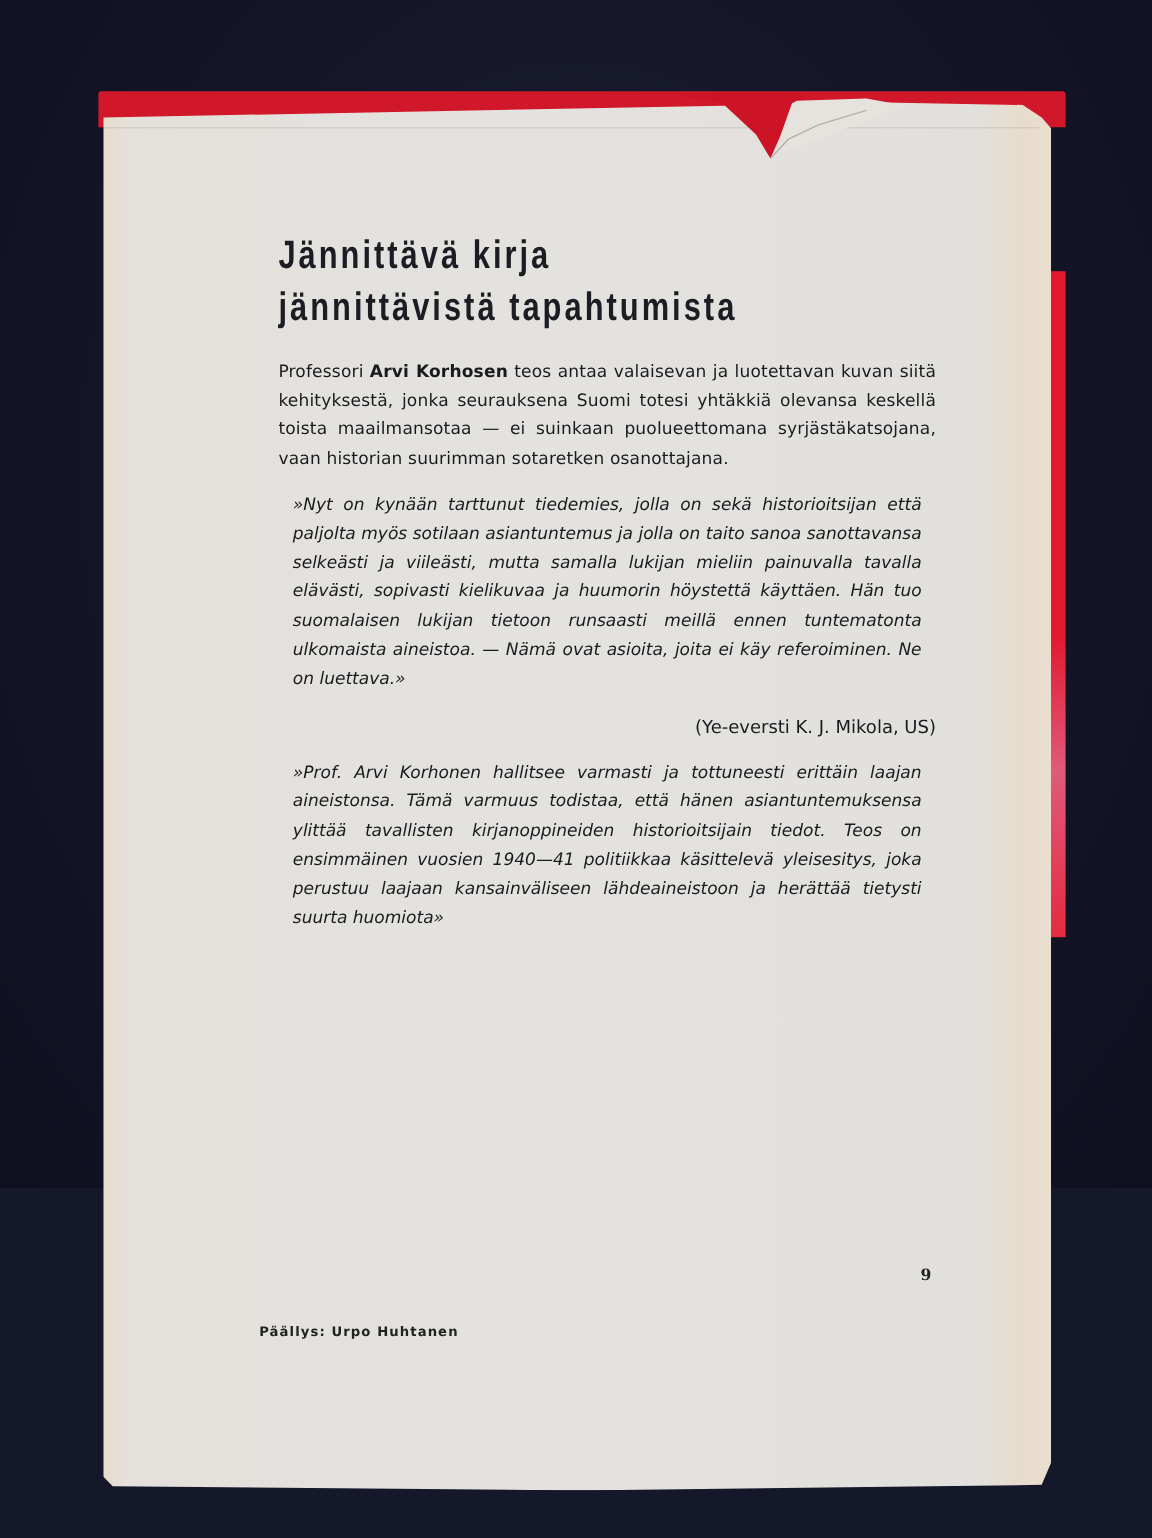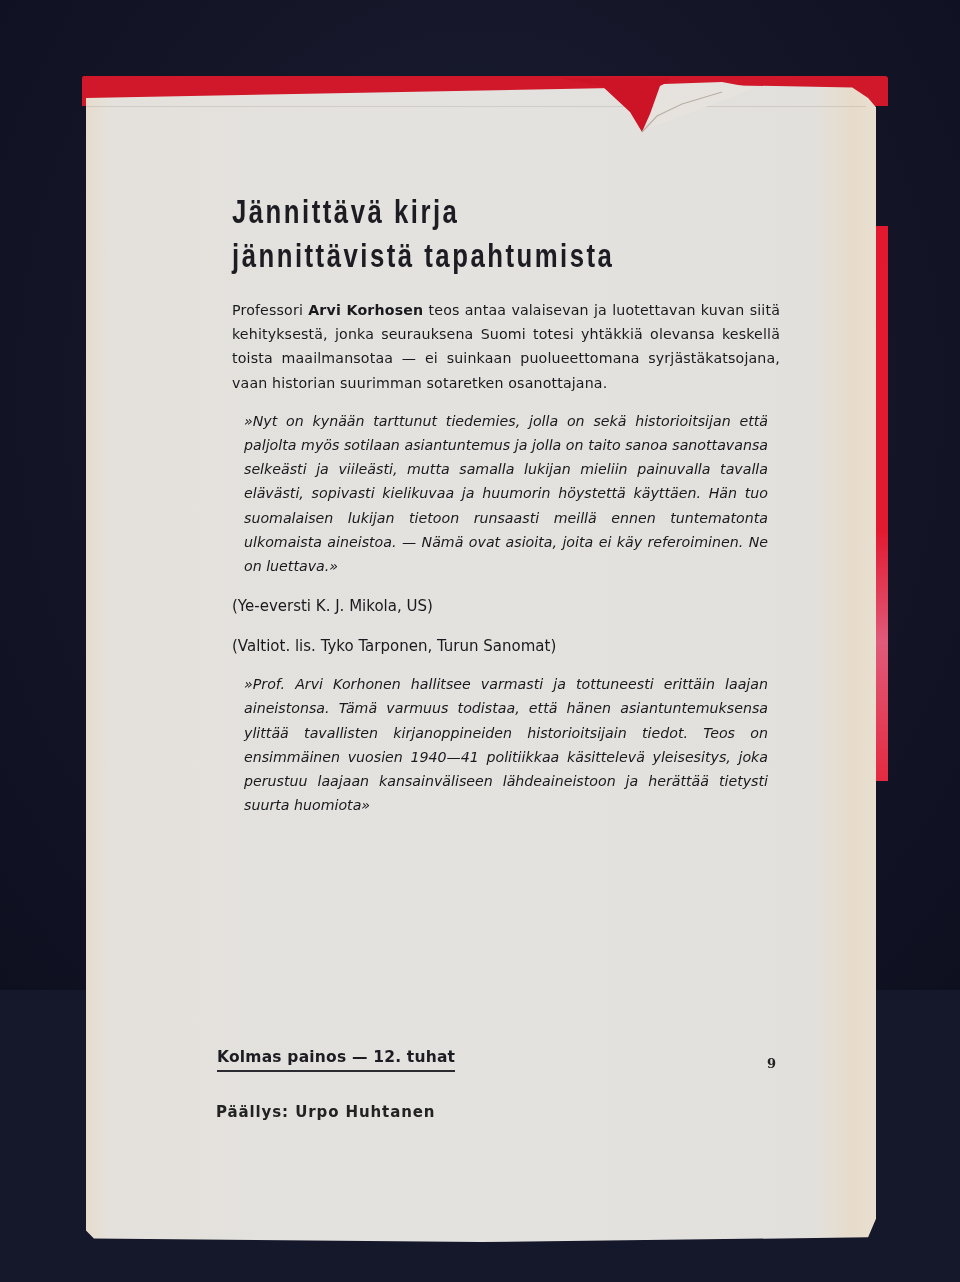--- a/index.html
+++ b/index.html
@@ -87,21 +87,21 @@
     .intro { margin-bottom: 14px; }
     .intro b { font-weight: bold; }
     .quote {
       font-style: italic;
       font-size: 14.2px;
       line-height: 24.2px;
       text-align: justify;
       margin: 12px;
     }
     .source {
-      text-align: left;
+      text-align: right;
       font-size: 15px;
       line-height: 24px;
       margin: 16px 0 14px 0;
     }
     .edition {
       position: absolute;
       left: 217px;
       top: 1048px;
       font-family: "DejaVu Sans", sans-serif;
       font-weight: bold;
@@ -118,21 +118,21 @@
       font-family: "DejaVu Serif", serif;
       font-weight: bold;
       font-size: 13px;
       color: #222;
     }
     .credit {
       position: absolute;
       left: 216px;
       top: 1103px;
       font-family: "DejaVu Sans", sans-serif;
-      font-size: 15px;
+      font-size: 11px;
       letter-spacing: 0.9px;
       color: #222;
       font-weight: bold;
       text-align: center;
     }
     .crease {
       position: absolute;
       background: rgba(150,140,125,0.25);
     }
   </style>
@@ -160,23 +160,21 @@
       <div>jännittävistä tapahtumista</div>
     </div>
 
     <p class="para intro"><span>Professori </span><b>Arvi Korhosen</b><span> teos antaa valaisevan ja luotettavan kuvan siitä kehityksestä, jonka seurauksena Suomi totesi yhtäkkiä olevansa keskellä toista maailmansotaa — ei suinkaan puolueettomana syrjästäkatsojana, vaan historian suurimman sotaretken osanottajana.</span></p>
 
     <div>
       <p class="quote">»Nyt on kynään tarttunut tiedemies, jolla on sekä historioitsijan että paljolta myös sotilaan asiantuntemus ja jolla on taito sanoa sanottavansa selkeästi ja viileästi, mutta samalla lukijan mieliin painuvalla tavalla elävästi, sopivasti kielikuvaa ja huumorin höystettä käyttäen. Hän tuo suomalaisen lukijan tietoon runsaasti meillä ennen tuntematonta ulkomaista aineistoa. — Nämä ovat asioita, joita ei käy referoiminen. Ne on luettava.»</p>
       <p class="source">(Ye-eversti K. J. Mikola, US)</p>
     </div>
     <div>
-      <p class="source">(Valtiot. lis. Tyko Tarponen, Turun Sanomat)</p>
     </div>
     <div>
       <p class="quote">»Prof. Arvi Korhonen hallitsee varmasti ja tottuneesti erittäin laajan aineistonsa. Tämä varmuus todistaa, että hänen asiantuntemuksensa ylittää tavallisten kirjanoppineiden historioitsijain tiedot. Teos on ensimmäinen vuosien 1940—41 politiikkaa käsittelevä yleisesitys, joka perustuu laajaan kansainväliseen lähdeaineistoon ja herättää tietysti suurta huomiota»</p>
     </div>
   </div>
 
-  <div class="edition">Kolmas painos — 12. tuhat</div>
   <div class="page-no">9</div>
   <div class="credit">Päällys: Urpo Huhtanen</div>
 </div>
 
 </body></html>

